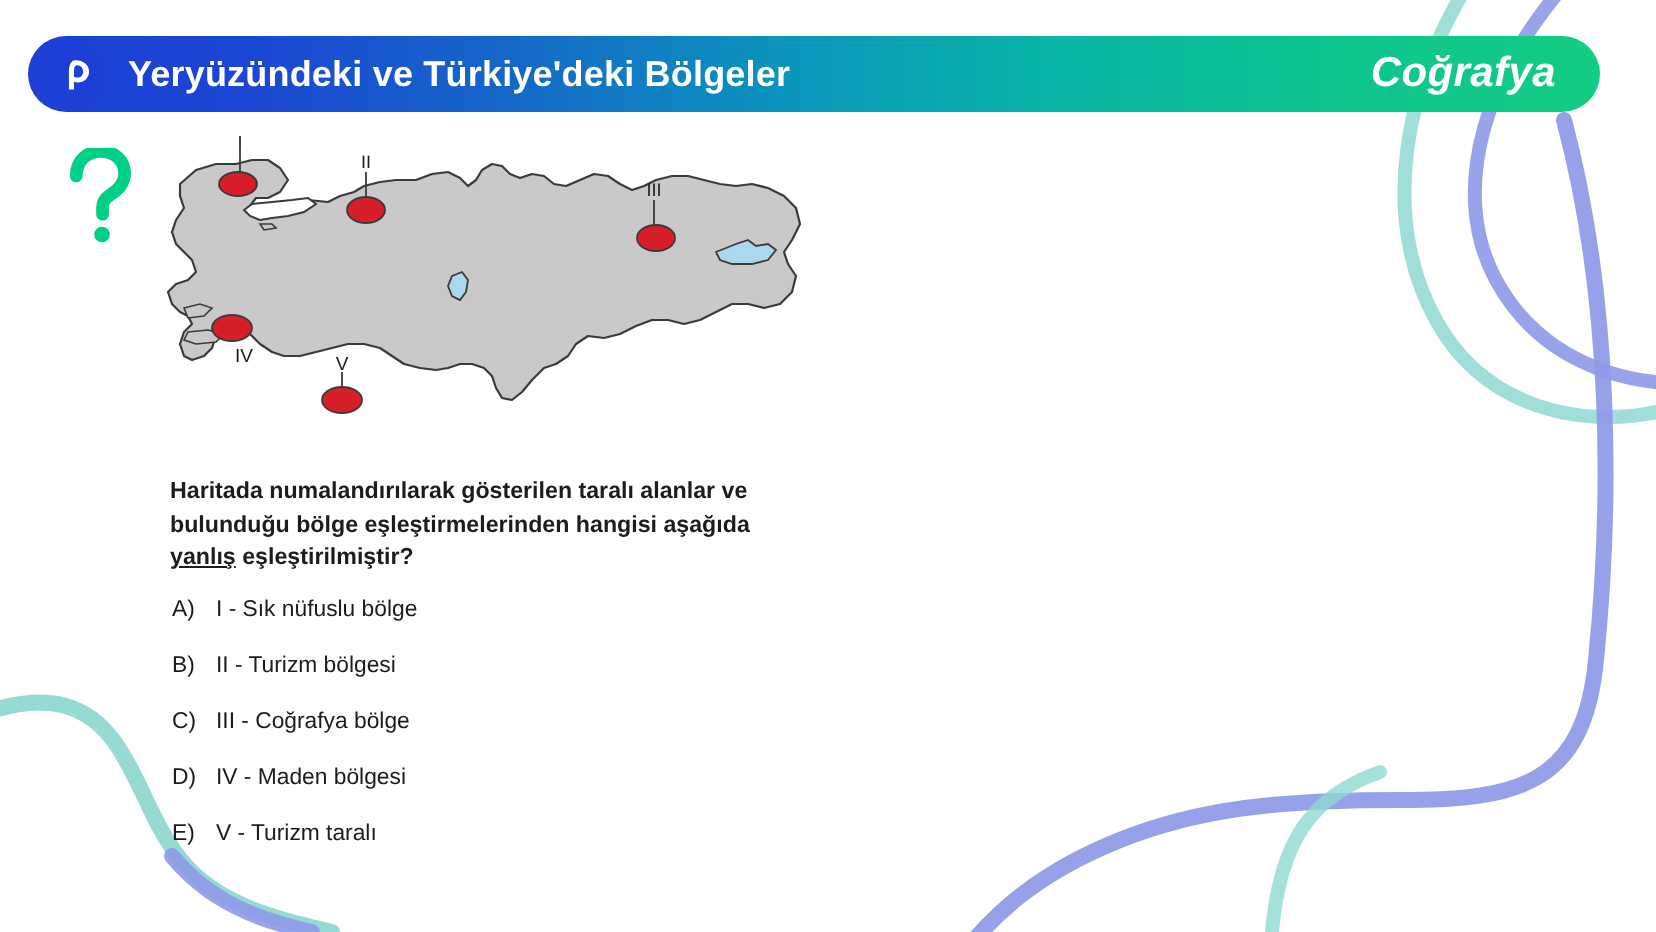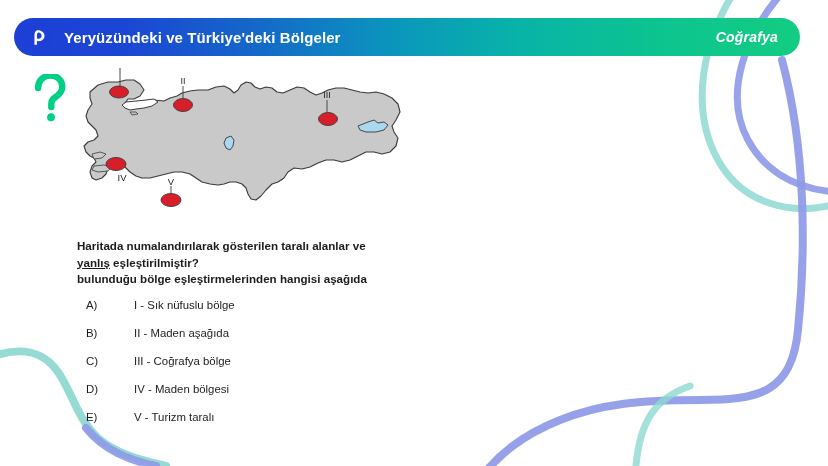--- a/index.html
+++ b/index.html
@@ -57,32 +57,32 @@
   }
   #logo-badge {
     width: 26px;
     height: 26px;
     flex: 0 0 auto;
     margin-left: 2px;
     margin-right: 12px;
   }
   #header-title {
     color: #ffffff;
-    font-size: 15px;
+    font-size: 18px;
     font-weight: bold;
     letter-spacing: 0.1px;
     white-space: nowrap;
   }
   #subject-pill {
     position: absolute;
     right: 22px;
     top: 50%;
     transform: translateY(-50%);
     color: #ffffff;
-    font-size: 14px;
+    font-size: 21px;
     font-style: italic;
     font-weight: bold;
     letter-spacing: 0.2px;
     white-space: nowrap;
   }
 
   
   #question-mark {
     position: absolute;
     left: 33px;
@@ -99,21 +99,21 @@
     top: 68px;
     width: 330px;
     height: 160px;
     z-index: 2;
   }
   #map-svg { display: block; }
 
   
   #question-block {
     position: absolute;
-    left: 77px;
+    left: 85px;
     top: 238px;
     width: 400px;
     z-index: 2;
   }
   .q-line {
     font-size: 11.6px;
     font-weight: bold;
     color: #1c1c1c;
     line-height: 16.5px;
     white-space: nowrap;
@@ -132,21 +132,21 @@
     display: flex;
     align-items: baseline;
     height: 28px;
     font-size: 11.4px;
     color: #1c1c1c;
   }
   .option-letter {
     width: 22px;
     flex: 0 0 auto;
   }
-  .option-text { white-space: nowrap; margin-left: 26px; }
+  .option-text { white-space: nowrap; }
 </style>
 </head>
 <body>
 
 <div id="slide">
 
   <svg id="deco" viewBox="0 0 828 466" width="828" height="466">
 
     <path d="M 742 -20 C 700 40 690 110 718 160 C 742 204 790 214 828 206" fill="none" stroke="#8fd9d2" stroke-width="7" stroke-linecap="round" opacity="0.85"></path>
 
@@ -249,32 +249,32 @@
       <g>
         <line x1="93" y1="118" x2="93" y2="126" stroke="#3a3a3a" stroke-width="0.9"></line>
         <ellipse cx="93" cy="132" rx="10" ry="6.5" fill="#d81e28" stroke="#3a3a3a" stroke-width="0.9"></ellipse>
         <text x="93" y="117" text-anchor="middle" font-family="Liberation Sans, sans-serif" font-size="9.5" fill="#1c1c1c">V</text>
       </g>
     </svg>
   </div>
 
   <div id="question-block">
     <div class="q-line">Haritada numalandırılarak gösterilen taralı alanlar ve</div>
+    <div class="q-line">bulunduğu bölge eşleştirmelerinden hangisi aşağıda</div>
     <div class="q-line"><span class="q-underline">yanlış</span><span> eşleştirilmiştir?</span></div>
-    <div class="q-line">bulunduğu bölge eşleştirmelerinden hangisi aşağıda</div>
   </div>
 
   <div id="options-block">
     <div class="option-row">
       <span class="option-letter">A)</span>
       <span class="option-text">I - Sık nüfuslu bölge</span>
     </div>
     <div class="option-row">
       <span class="option-letter">B)</span>
-      <span class="option-text">II - Maden aşağıda</span>
+      <span class="option-text">II - Turizm bölgesi</span>
     </div>
     <div class="option-row">
       <span class="option-letter">C)</span>
       <span class="option-text">III - Coğrafya bölge</span>
     </div>
     <div class="option-row">
       <span class="option-letter">D)</span>
       <span class="option-text">IV - Maden bölgesi</span>
     </div>
     <div class="option-row">

